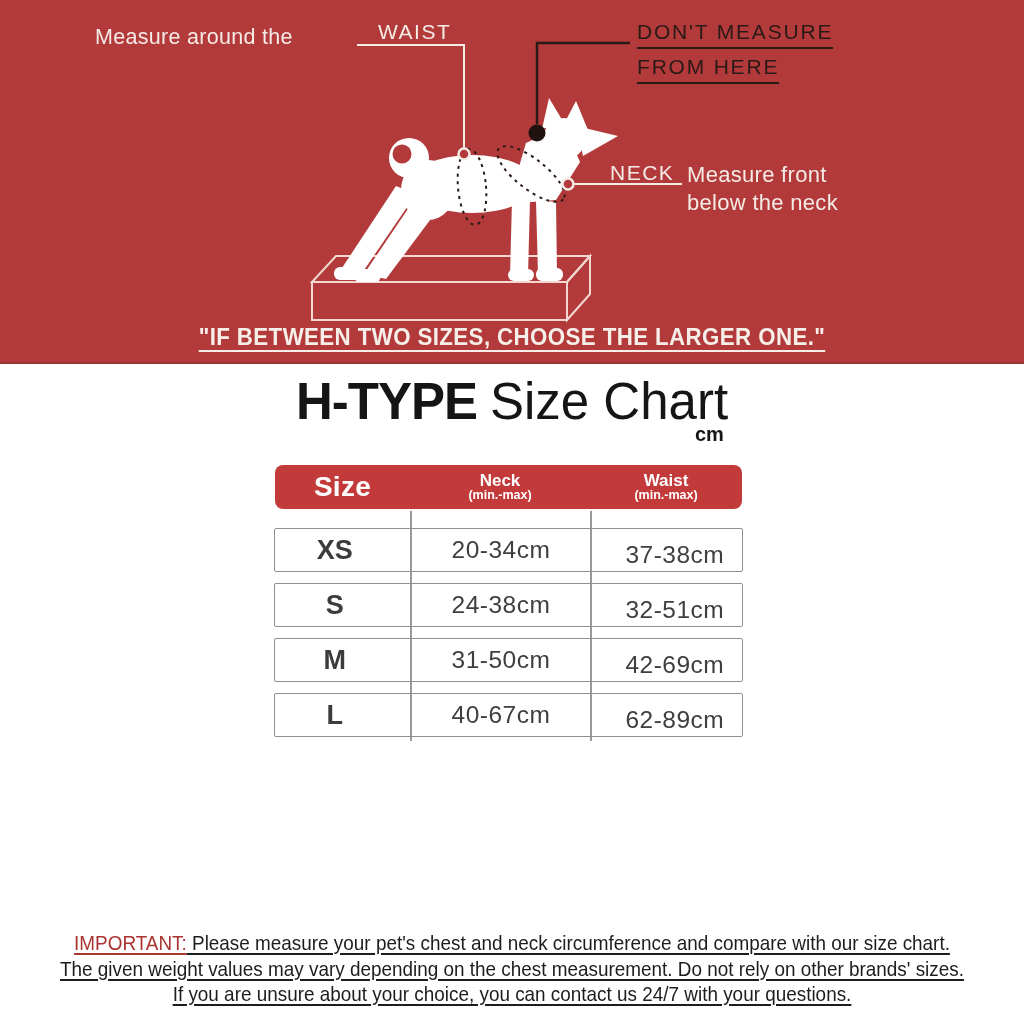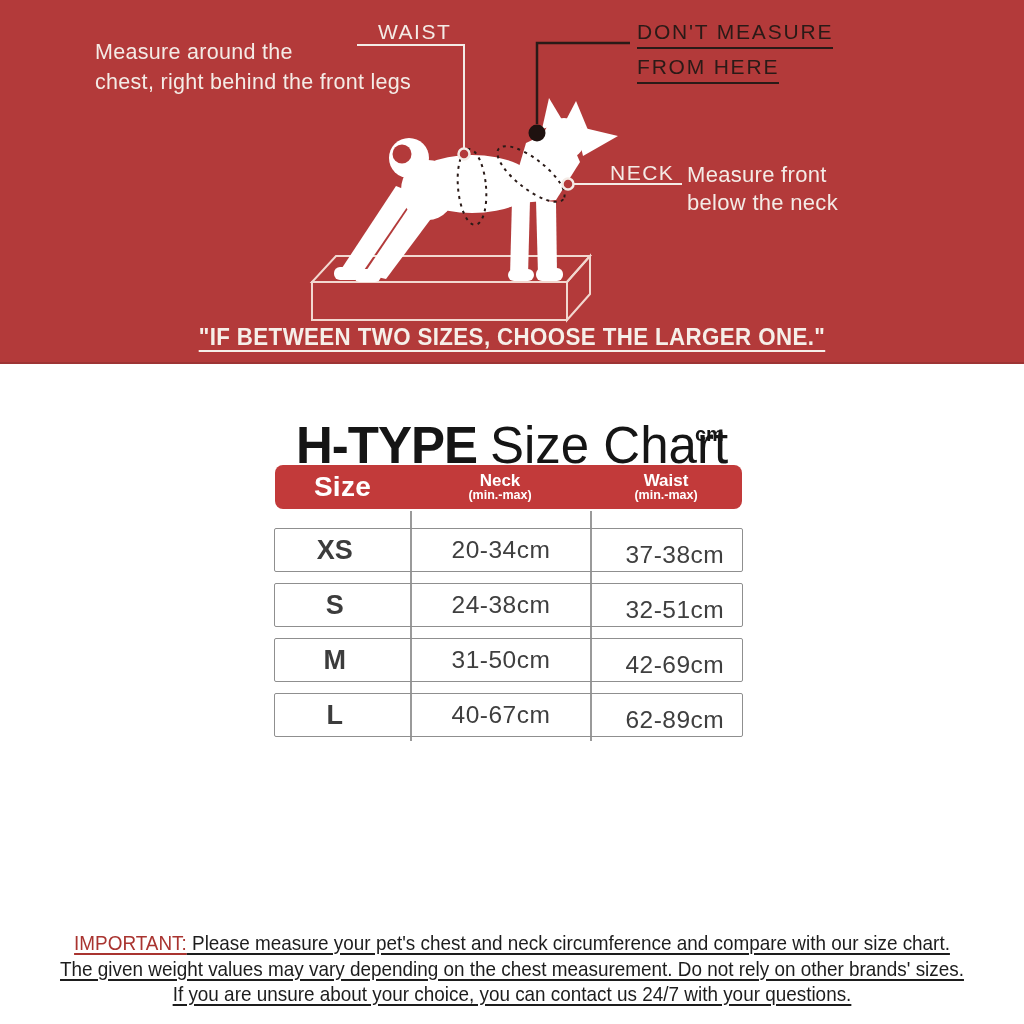--- a/index.html
+++ b/index.html
@@ -14,34 +14,34 @@
     --imp-red:#a93430;
   }
   *{margin:0;padding:0;box-sizing:border-box;}
   body{width:1024px;height:1024px;background:#ffffff;font-family:"Liberation Sans",sans-serif;}
   .canvas{position:relative;width:1024px;height:1024px;background:#ffffff;overflow:hidden;}
 
   
   .hero{position:absolute;left:0;top:0;width:1024px;height:364px;background:var(--red);border-bottom:2px solid #9d3434;}
   .hero-art{position:absolute;left:0;top:0;}
   .hero-text{position:absolute;color:var(--cream);}
-  .chest-note{left:95px;top:22px;font-size:21.5px;line-height:30px;letter-spacing:.3px;margin-top:15px;}
+  .chest-note{left:95px;top:22px;font-size:21.5px;line-height:30px;letter-spacing:.3px;}
   .waist-label{left:378px;top:20px;font-size:21px;letter-spacing:1.5px;}
   .dont-measure{left:637px;top:20px;color:var(--ink);font-size:21px;letter-spacing:1.8px;}
   .dont-measure .dm-line{display:inline-block;border-bottom:2px solid var(--ink);padding-bottom:3px;margin-bottom:6px;}
   .neck-label{left:610px;top:161px;font-size:21px;letter-spacing:1.5px;}
   .neck-note{left:687px;top:161px;font-size:22px;line-height:28px;letter-spacing:.3px;}
   .quote{left:0;top:324px;width:1024px;text-align:center;}
   .quote span{font-size:23px;font-weight:bold;letter-spacing:.4px;color:#f6efe9;
     text-decoration:underline;text-underline-offset:5px;text-decoration-thickness:1.5px;
     display:inline-block;transform:scaleX(.97);}
 
   
   .title-wrap{position:absolute;left:0;top:372px;width:1024px;text-align:center;color:#151515;}
-  .title-line{display:inline-flex;align-items:baseline;gap:13px;margin-top:44px;}
+  .title-line{display:inline-flex;align-items:baseline;gap:13px;}
   .title-bold{font-size:51px;font-weight:800;letter-spacing:-1px;}
   .title-reg{font-size:51px;font-weight:400;letter-spacing:0;}
   .title-unit{position:absolute;left:calc(50% + 183px);top:51px;font-size:20px;font-weight:bold;}
 
   
   .size-table{position:absolute;left:275px;top:465px;width:467px;height:280px;}
   .tbl-head{position:absolute;left:0;top:0;width:467px;height:44px;background:var(--header-red);
     border-radius:8px;display:flex;color:#fff;z-index:2;}
   .hcell{display:flex;flex-direction:column;align-items:center;justify-content:center;line-height:1.05;}
   .hcell.c-size{width:135px;font-size:28px;font-weight:bold;letter-spacing:.3px;}
@@ -111,21 +111,20 @@
 
       <path d="M630,43 L537,43 L537,124" fill="none" stroke="#2a1a17" stroke-width="2.5"></path>
       <circle cx="537" cy="133" r="8.5" fill="#1f1210"></circle>
 
       <path d="M574,184 L682,184" fill="none" stroke="#f4ebe6" stroke-width="2"></path>
       <circle cx="568" cy="184" r="5.5" fill="#b33a3a" stroke="#f4ebe6" stroke-width="2.5"></circle>
     </svg>
 
     <div class="hero-text chest-note">
       <div>Measure around the</div>
-      <div>chest, right behind the front legs</div>
     </div>
 
     <div class="hero-text waist-label">WAIST</div>
 
     <div class="hero-text dont-measure">
       <div><span class="dm-line">DON'T  MEASURE</span></div>
       <div><span class="dm-line">FROM HERE</span></div>
     </div>
 
     <div class="hero-text neck-label">NECK</div>

